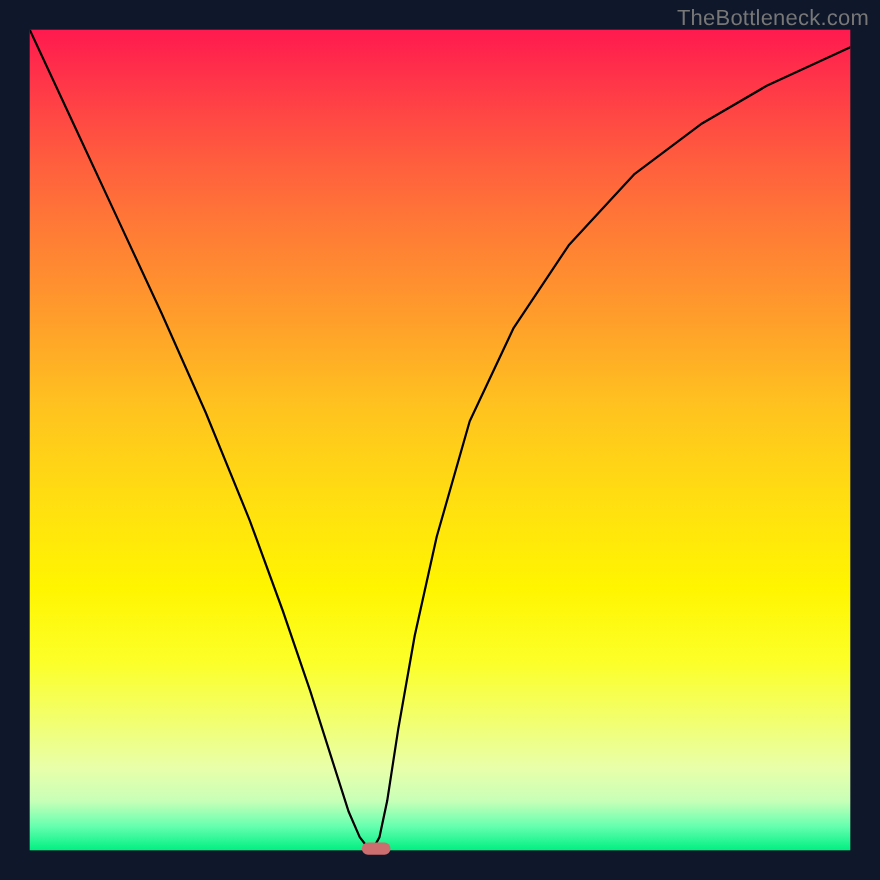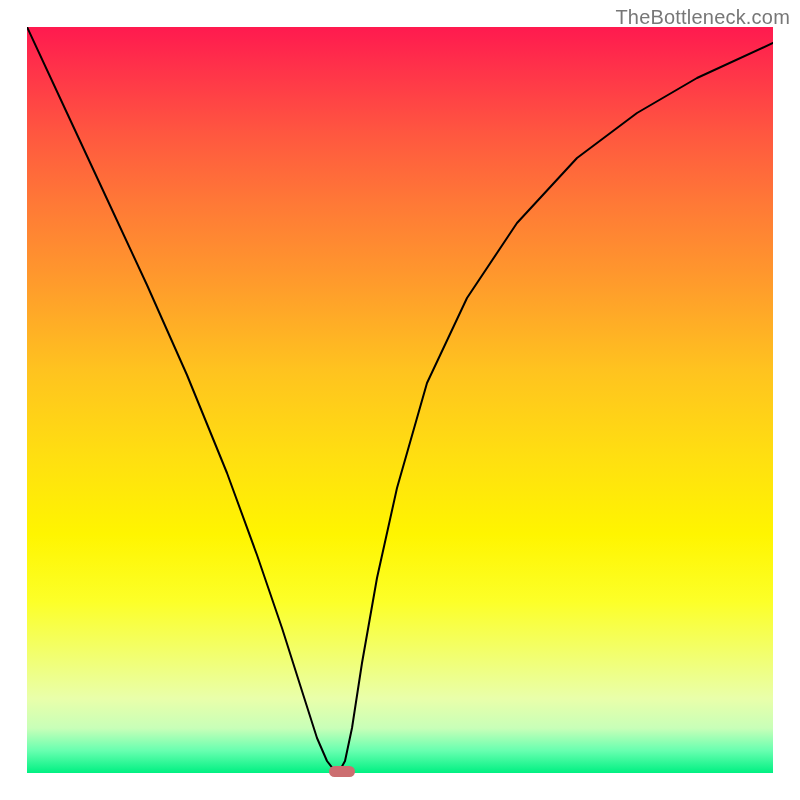--- a/index.html
+++ b/index.html
@@ -8,21 +8,21 @@
     width: 800px;
     height: 800px;
     overflow: hidden;
     background: #000;
     font-family: Arial, Helvetica, sans-serif;
   }
   .frame {
     position: relative;
     width: 800px;
     height: 800px;
-    background: #ffffff;
+    background: #0f172a;
   }
   .plot {
     position: absolute;
     left: 27px;
     top: 27px;
     width: 746px;
     height: 746px;
     background: linear-gradient(
       to bottom,
       #ff1a4f 0%,

